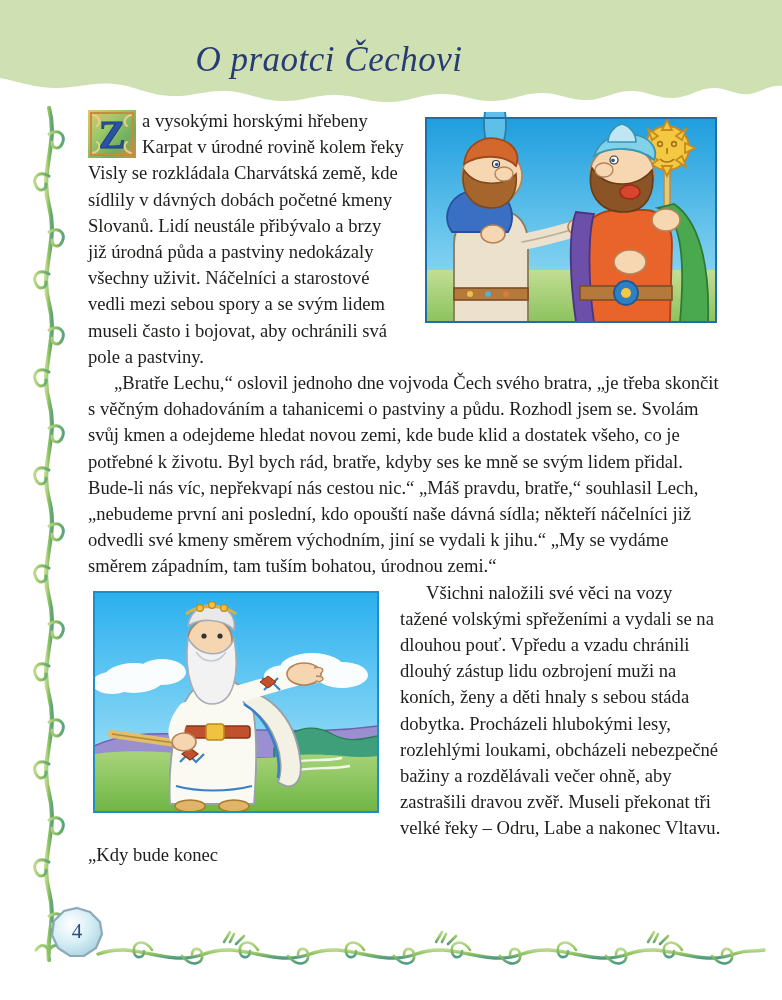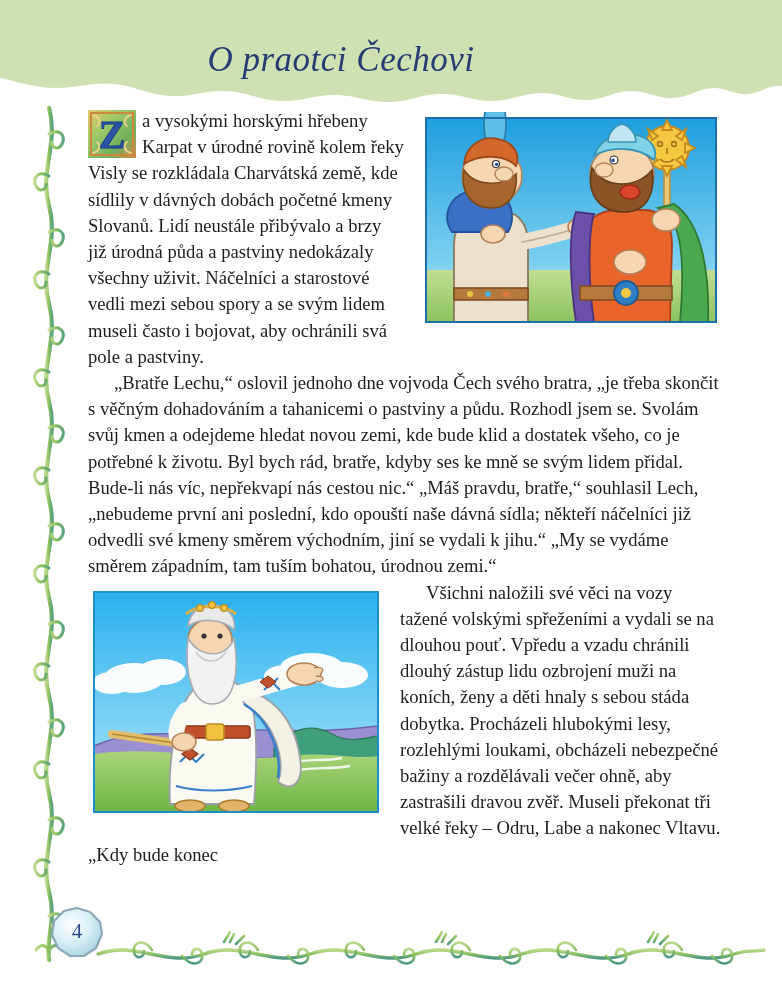--- a/index.html
+++ b/index.html
@@ -27,21 +27,21 @@
     top: 0; left: 0;
     width: 782px;
     height: 112px;
     overflow: hidden;
   }
   .header-band svg { display: block; }
 
   .page-title {
     position: absolute;
     top: 40px;
-    left: 12px;
+    left: 0;
     width: 658px;
     text-align: center;
     font-size: 35px;
     font-style: italic;
     color: #283c73;
     letter-spacing: 0.5px;
     z-index: 3;
     font-family: "Liberation Serif", "DejaVu Serif", serif;
   }
 

